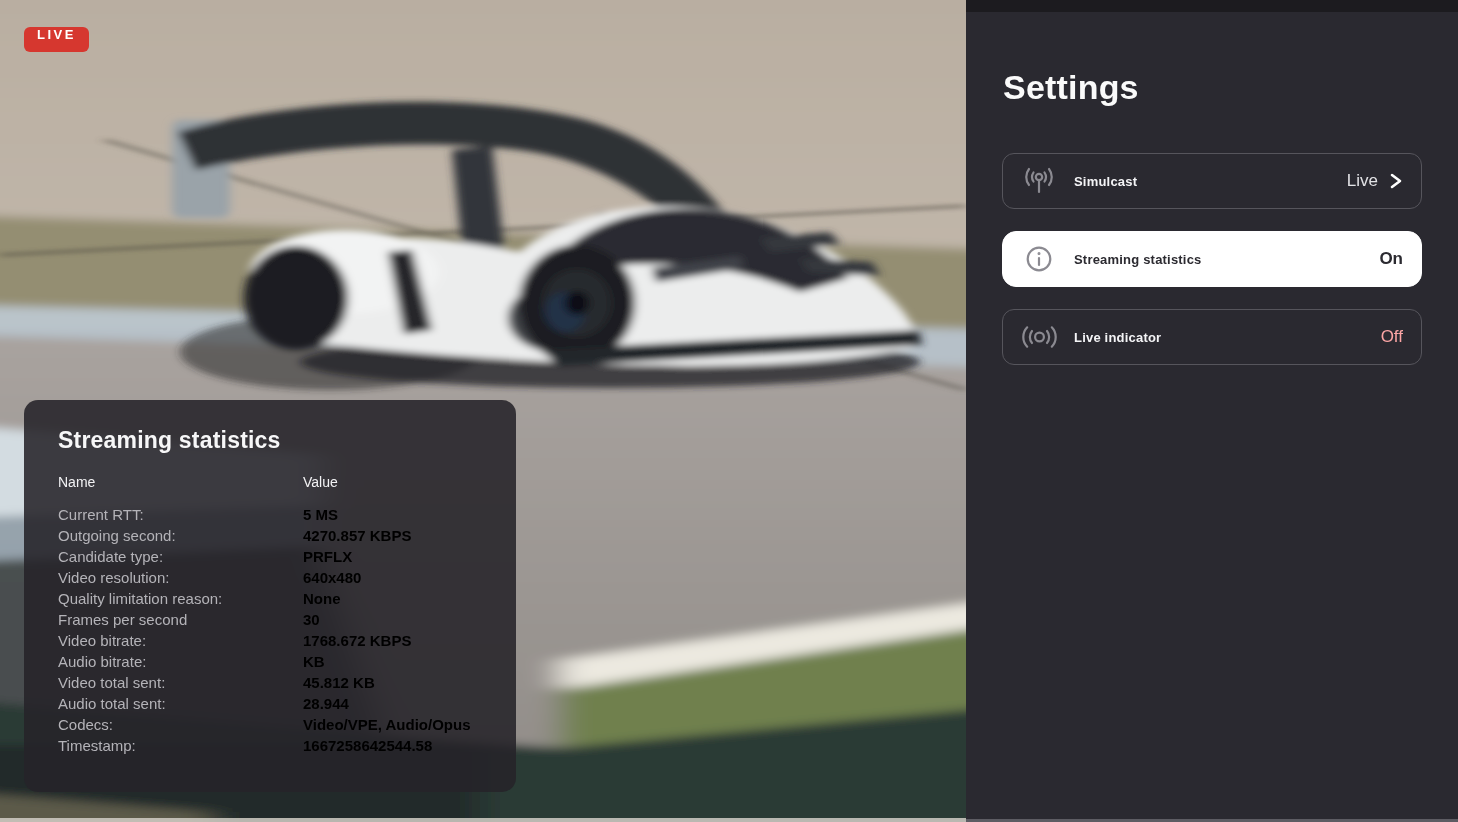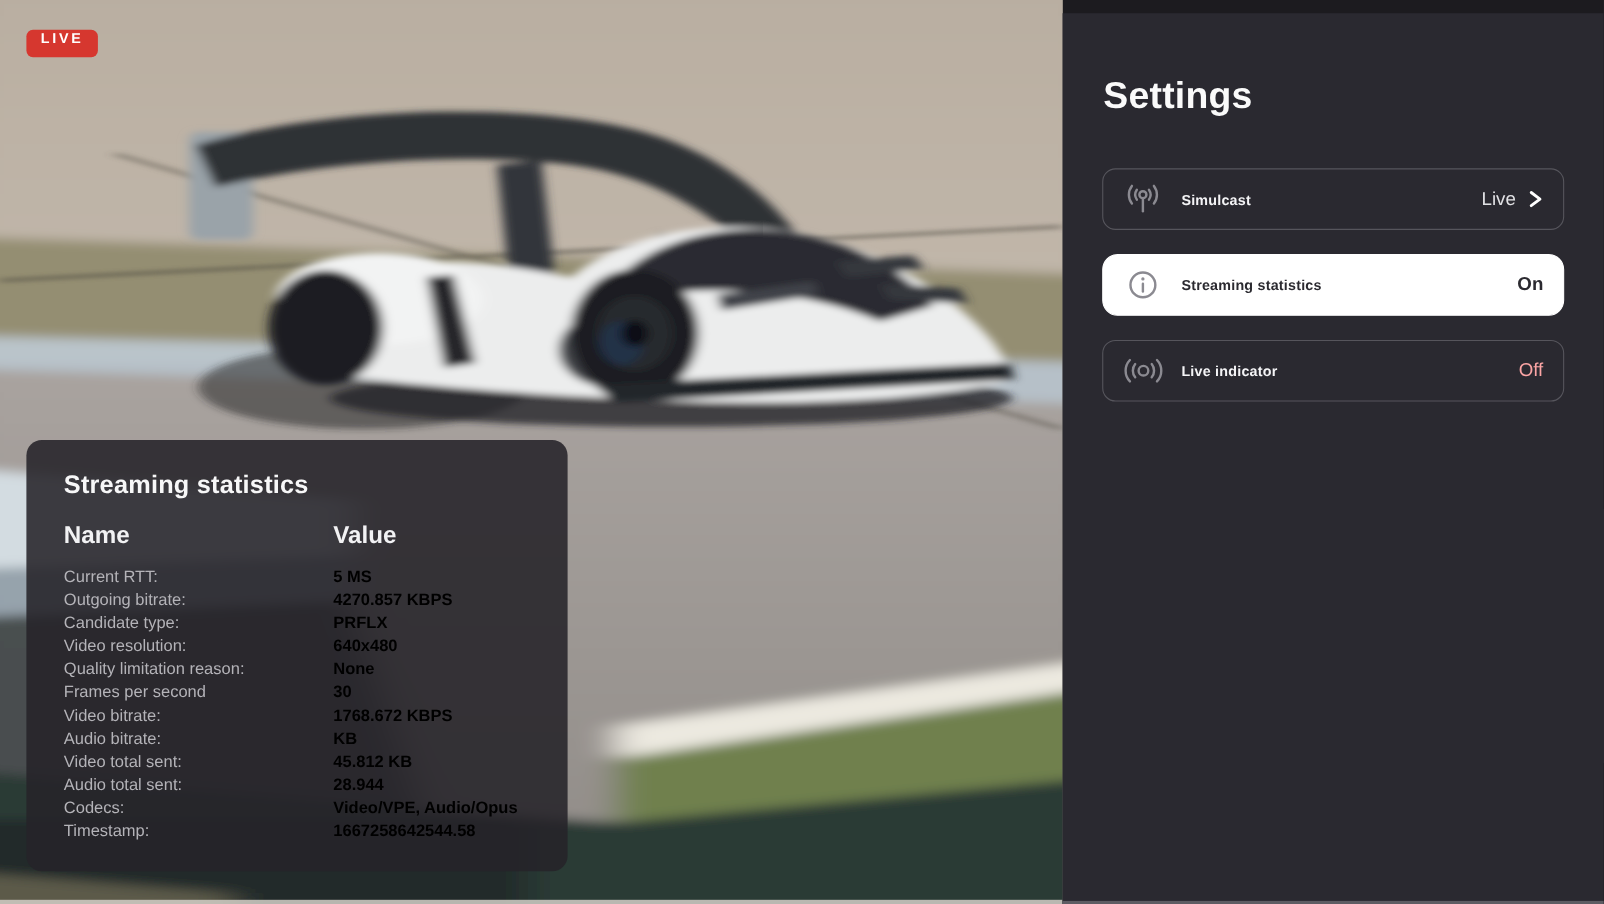--- a/index.html
+++ b/index.html
@@ -15,21 +15,21 @@
   .live-badge{position:absolute;left:24px;top:27px;height:25px;padding:0 13px;
       background:var(--live_red);border-radius:6px;display:flex;align-items:flex-start;}
   .live-badge span{color:#fff;font-size:13px;font-weight:700;letter-spacing:2.5px;}
 
   
   .stats-panel{position:absolute;left:24px;top:400px;width:492px;height:392px;
       background:var(--overlay_bg);border-radius:14px;box-sizing:border-box;
       padding:27px 18px 0 34px;color:#fff;}
   .stats-title{font-size:23px;font-weight:700;color:#f7f7f8;letter-spacing:.2px;}
   .stats-grid{margin-top:20px;display:grid;grid-template-columns:245px 1fr;}
-  .col-header{font-size:22px;font-weight:700;color:#f2f2f4;padding-bottom:14px;}
+  .col-header{font-size:14px;font-weight:400;color:#f2f2f4;padding-bottom:14px;}
   .row-name{font-size:15px;line-height:21px;color:#b4b3b8;}
   .row-value{font-size:15px;line-height:21px;font-weight:600;color:#000000;}
 
   
   .settings-panel{position:absolute;left:966px;top:12px;width:492px;height:822px;
       background:var(--panel_bg);box-sizing:border-box;padding:0 36px;}
   .settings-title{margin:56px 0 0 1px;font-size:34px;font-weight:700;color:#fafafa;letter-spacing:.2px;}
   .settings-rows{margin-top:46px;}
   .setting-row{height:56px;box-sizing:border-box;border:1.5px solid #56555c;border-radius:12px;
       display:flex;align-items:center;padding:0 18px 0 17px;margin-bottom:22px;cursor:pointer;}
@@ -133,21 +133,21 @@
     </div>
 
     <div class="stats-panel">
       <div class="stats-title">Streaming statistics</div>
       <div class="stats-grid">
         <div class="col-header">Name</div>
         <div class="col-header">Value</div>
 
         <div class="row-name">Current RTT:</div>
         <div class="row-value">5 MS</div>
-        <div class="row-name">Outgoing bitrate:</div>
+        <div class="row-name">Outgoing second:</div>
         <div class="row-value">4270.857 KBPS</div>
         <div class="row-name">Candidate type:</div>
         <div class="row-value">PRFLX</div>
         <div class="row-name">Video resolution:</div>
         <div class="row-value">640x480</div>
         <div class="row-name">Quality limitation reason:</div>
         <div class="row-value">None</div>
         <div class="row-name">Frames per second</div>
         <div class="row-value">30</div>
         <div class="row-name">Video bitrate:</div>

